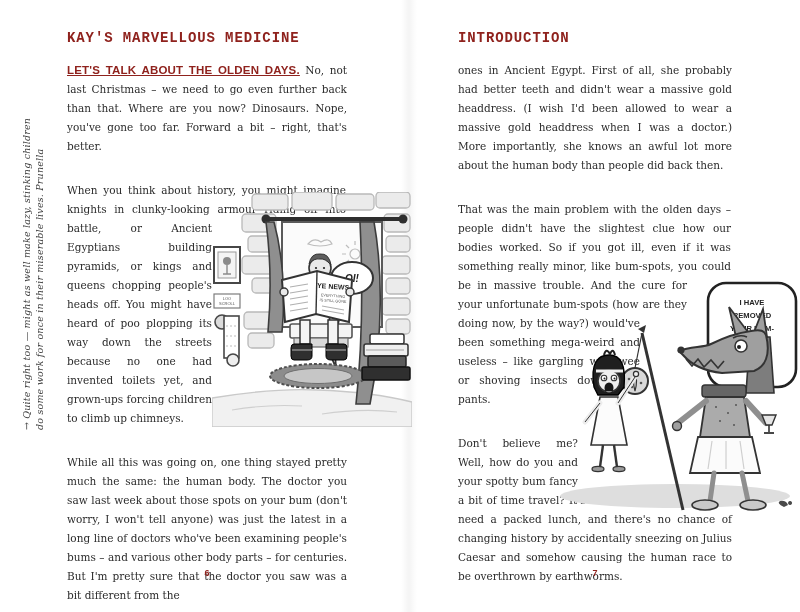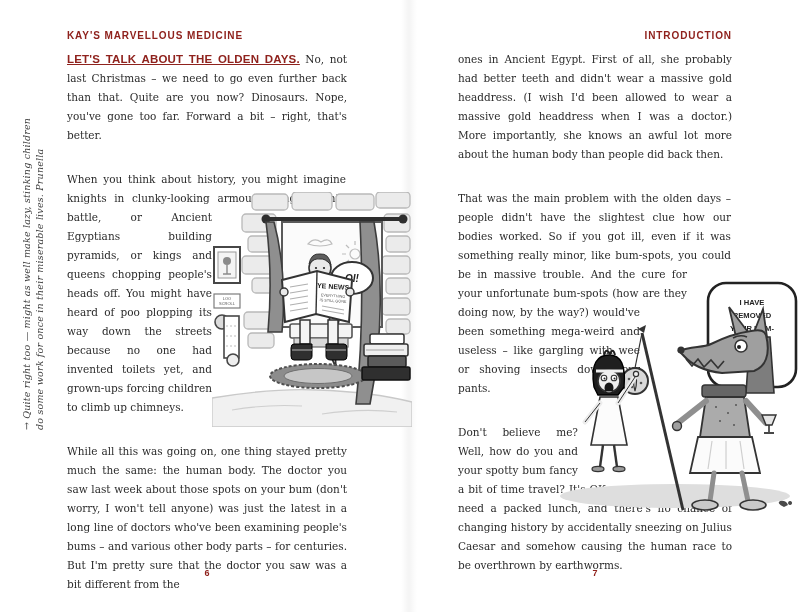--- a/index.html
+++ b/index.html
@@ -10,25 +10,25 @@
     font-family:"DejaVu Serif", serif;
   }
   .gutter{
     position:absolute;left:401px;top:0;width:16px;height:612px;
     background:linear-gradient(90deg,rgba(0,0,0,0),rgba(0,0,0,0.045),rgba(0,0,0,0));
   }
   .page{position:absolute;top:30px;}
   .page-left{left:67px;width:280px;}
   .page-right{left:458px;width:274px;}
   .running-header{
-    font-family:Liberation Sans, sans-serif;font-weight:bold;
-    font-size:10px;letter-spacing:0.9px;color:var(--accent);
-    height:12px;margin-bottom:8px;
-  }
-  .page-right .running-header{text-align:right;}
+    font-family:Liberation Mono, monospace;font-weight:bold;
+    font-size:14px;letter-spacing:0.9px;color:var(--accent);
+    height:12px;margin-bottom:19px;
+  }
+  .page-right .running-header{}
   .para{
     margin:0 0 25px 0;font-size:10.5px;line-height:19px;
     text-align:justify;color:var(--ink);
   }
   .heading{
     font-family:"Liberation Sans",sans-serif;font-weight:bold;
     font-size:11.5px;letter-spacing:0.2px;color:var(--accent);text-decoration:underline;
   }
   .page-num{
     position:absolute;top:538px;left:0;width:100%;text-align:center;
@@ -66,21 +66,21 @@
 <div class="margin-note">
   <span class="arrow">→</span><span>Quite right too — might as well make lazy, stinking children</span><br>
   <span>do some work for once in their miserable lives. Prunella</span>
 </div>
 
 <div class="page page-left">
   <div class="running-header">KAY'S MARVELLOUS MEDICINE</div>
   <div class="body-text">
     <p class="para">
       <span class="heading">LET'S TALK ABOUT THE OLDEN DAYS.</span>
-      <span>No, not last Christmas – we need to go even further back than that. Quite are you now? Dinosaurs. Nope, you've gone too far. Forward a bit – right, that's better.</span>
+      <span>No, not last Christmas – we need to go even further back than that. Where are you now? Dinosaurs. Nope, you've gone too far. Forward a bit – right, that's better.</span>
     </p>
     <p class="para">
       <span class="sp sp-l1"></span><span class="sp sp-l2"></span>
       <span>When you think about history, you might imagine knights in clunky-looking armour riding off into battle, or Ancient Egyptians building pyramids, or kings and queens chopping people's heads off. You might have heard of poo plopping its way down the streets because no one had invented toilets yet, and grown-ups forcing children to climb up chimneys.</span>
     </p>
     <p class="para">
       <span>While all this was going on, one thing stayed pretty much the same: the human body. The doctor you saw last week about those spots on your bum (don't worry, I won't tell anyone) was just the latest in a long line of doctors who've been examining people's bums – and various other body parts – for centuries. But I'm pretty sure that the doctor you saw was a bit different from the</span>
     </p>
   </div>
   <div class="page-num">6</div>

